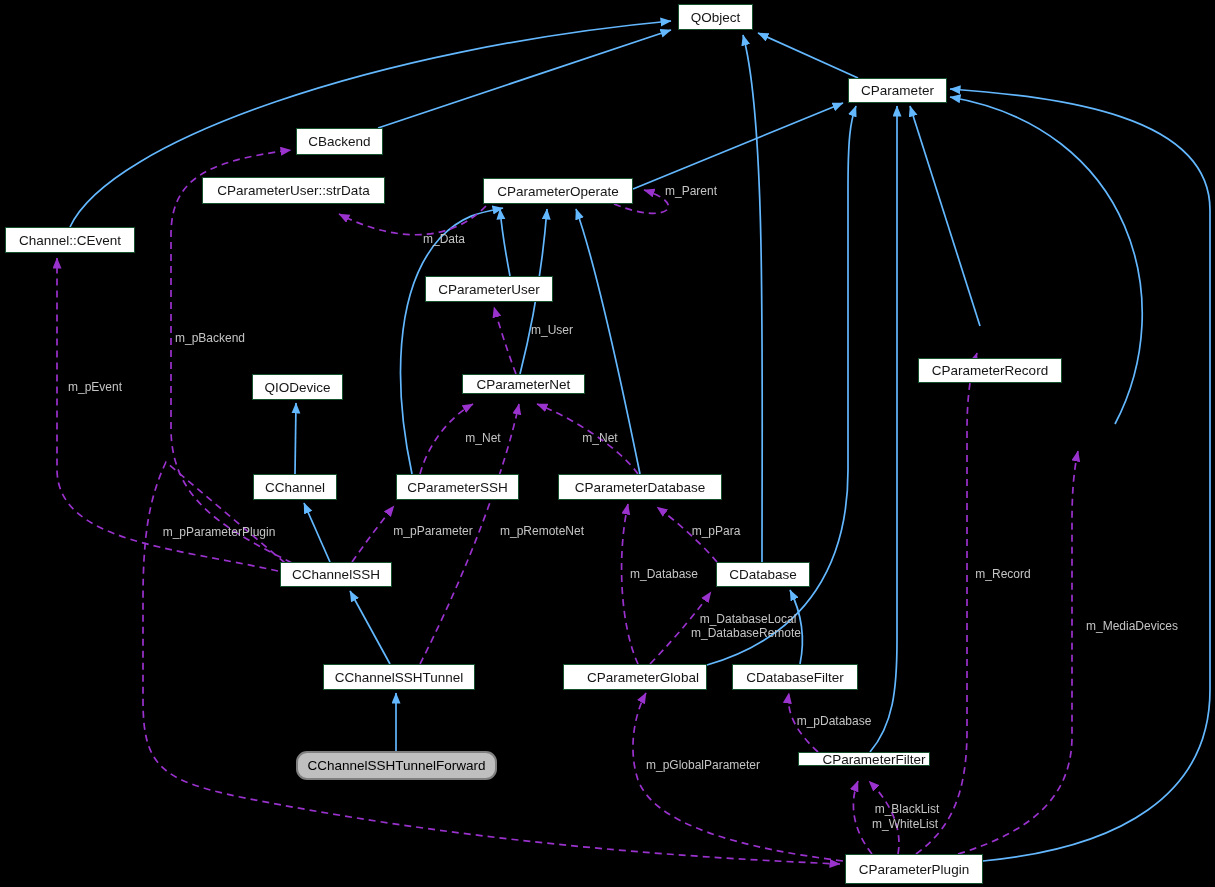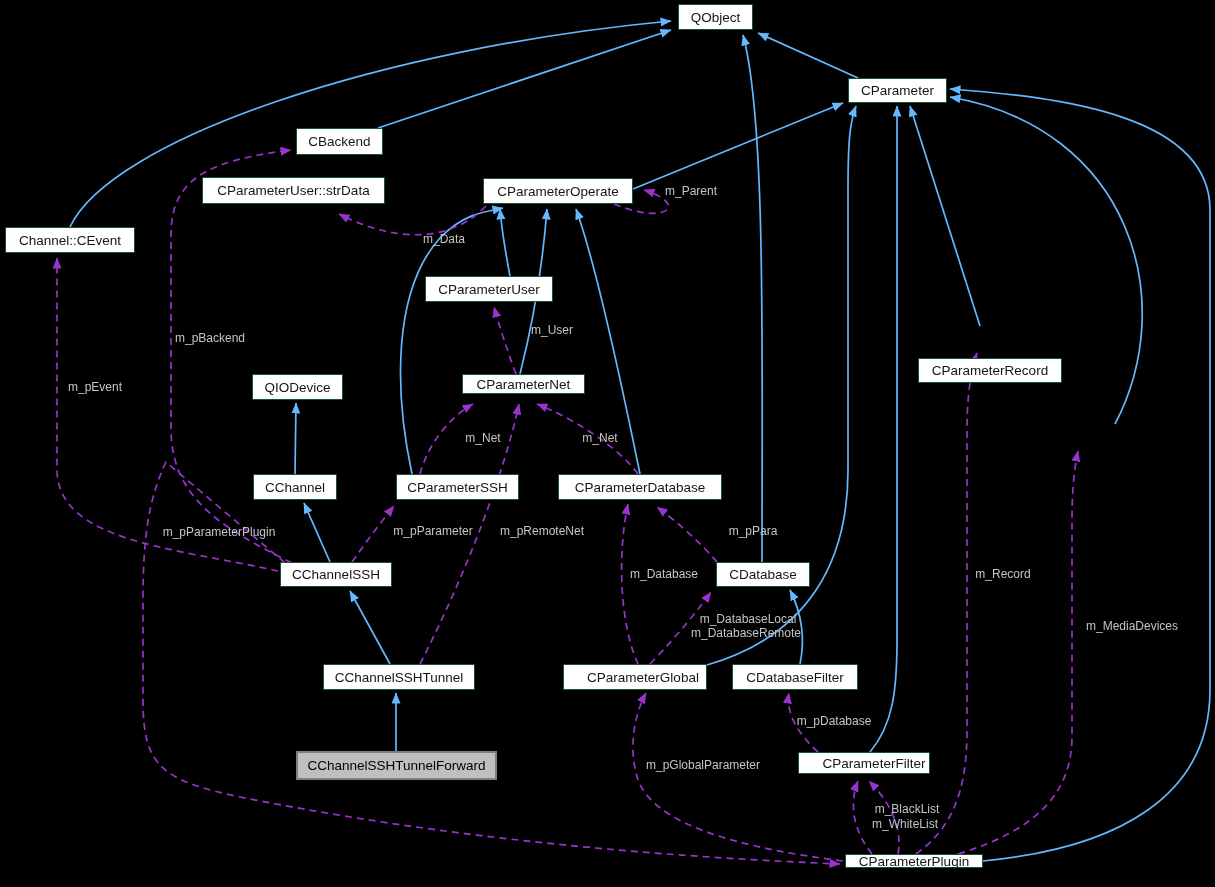--- a/index.html
+++ b/index.html
@@ -82,35 +82,35 @@
   <div class="node" style="left:252px;top:374px;width:91px;height:26px;">QIODevice</div>
   <div class="node" style="left:462px;top:374px;width:123px;height:20px;">CParameterNet</div>
   <div class="node" style="left:253px;top:474px;width:84px;height:26px;">CChannel</div>
   <div class="node" style="left:360px;top:474px;width:123px;height:26px;margin-left:36px;">CParameterSSH</div>
   <div class="node" style="left:558px;top:474px;width:164px;height:26px;">CParameterDatabase</div>
   <div class="node" style="left:280px;top:562px;width:112px;height:25px;">CChannelSSH</div>
   <div class="node" style="left:716px;top:562px;width:94px;height:25px;">CDatabase</div>
   <div class="node" style="left:323px;top:664px;width:152px;height:26px;">CChannelSSHTunnel</div>
   <div class="node" style="left:563px;top:664px;width:144px;height:26px;padding-left:16px;">CParameterGlobal</div>
   <div class="node" style="left:732px;top:664px;width:126px;height:26px;">CDatabaseFilter</div>
-  <div class="node current" style="left:296px;top:751px;width:201px;height:29px;">CChannelSSHTunnelForward</div>
-  <div class="node" style="left:798px;top:752px;width:132px;height:22px;padding-left:20px;">CParameterFilter</div>
-  <div class="node" style="left:845px;top:854px;width:138px;height:14px;">CParameterPlugin</div>
+  <div class="node current" style="left:296px;top:751px;width:201px;height:29px;border-radius:11px;">CChannelSSHTunnelForward</div>
+  <div class="node" style="left:798px;top:752px;width:132px;height:14px;padding-left:20px;">CParameterFilter</div>
+  <div class="node" style="left:845px;top:854px;width:138px;height:30px;">CParameterPlugin</div>
 
   <div class="elabel" style="left:691px;top:191px;">m_Parent</div>
   <div class="elabel" style="left:444px;top:239px;">m_Data</div>
   <div class="elabel" style="left:210px;top:338px;">m_pBackend</div>
   <div class="elabel" style="left:95px;top:387px;">m_pEvent</div>
   <div class="elabel" style="left:540px;top:330px;margin-left:12px;">m_User</div>
   <div class="elabel" style="left:483px;top:438px;">m_Net</div>
   <div class="elabel" style="left:600px;top:438px;">m_Net</div>
   <div class="elabel" style="left:219px;top:532px;">m_pParameterPlugin</div>
   <div class="elabel" style="left:433px;top:531px;">m_pParameter</div>
   <div class="elabel" style="left:542px;top:531px;">m_pRemoteNet</div>
-  <div class="elabel" style="left:716px;top:531px;margin-left:37px;">m_pPara</div>
+  <div class="elabel" style="left:716px;top:531px;">m_pPara</div>
   <div class="elabel" style="left:664px;top:574px;">m_Database</div>
   <div class="elabel" style="left:748px;top:619px;">m_DatabaseLocal</div>
   <div class="elabel" style="left:746px;top:633px;">m_DatabaseRemote</div>
   <div class="elabel" style="left:1003px;top:574px;">m_Record</div>
   <div class="elabel" style="left:1132px;top:626px;">m_MediaDevices</div>
   <div class="elabel" style="left:834px;top:721px;">m_pDatabase</div>
   <div class="elabel" style="left:703px;top:765px;">m_pGlobalParameter</div>
   <div class="elabel" style="left:907px;top:809px;">m_BlackList</div>
   <div class="elabel" style="left:905px;top:824px;">m_WhiteList</div>
 

